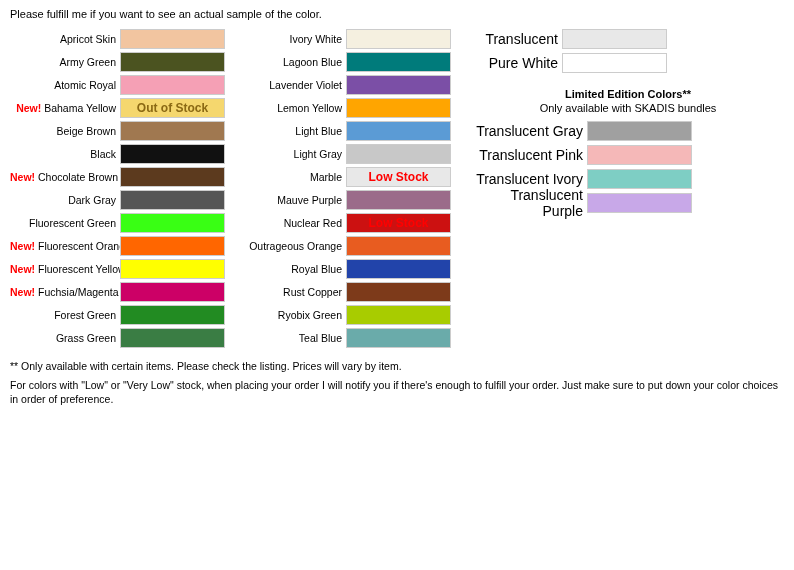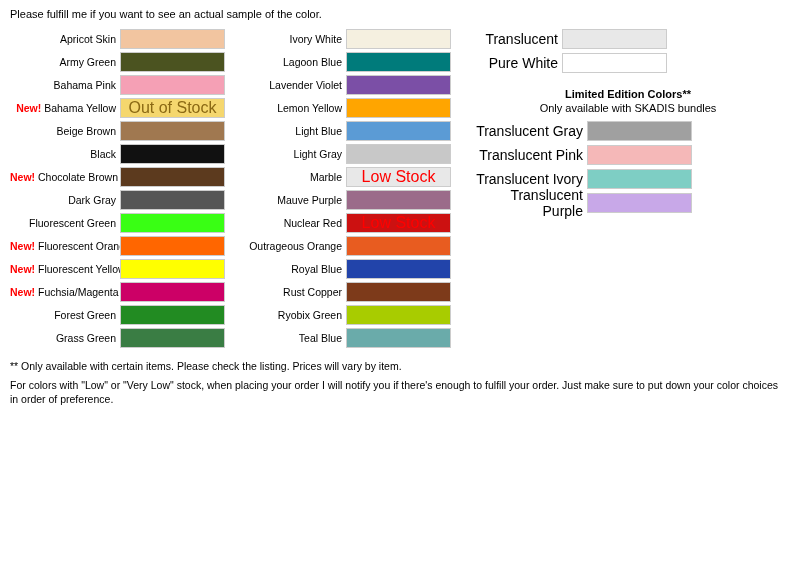--- a/index.html
+++ b/index.html
@@ -47,22 +47,22 @@
     .color-swatch {
       width: 105px;
       height: 20px;
       border: 1px solid #ccc;
       position: relative;
       display: flex;
       align-items: center;
       justify-content: center;
     }
     .stock-label {
-      font-size: 16px;
-      font-weight: normal;
+      font-size: 12px;
+      font-weight: bold;
       position: absolute;
     }
     .out-of-stock {
       color: #8B6914;
       background: #f5d76e;
     }
     .low-stock {
       color: red;
     }
     .right-panel {
@@ -127,21 +127,21 @@
   <div class="color-column" id="col1">
       <div class="color-row">
         <div class="color-name">Apricot Skin</div>
         <div class="color-swatch" style="background-color: rgb(242, 197, 160);"></div>
       </div>
       <div class="color-row">
         <div class="color-name">Army Green</div>
         <div class="color-swatch" style="background-color: rgb(75, 83, 32);"></div>
       </div>
       <div class="color-row">
-        <div class="color-name">Bahama Pink</div>
+        <div class="color-name">Atomic Royal</div>
         <div class="color-swatch" style="background-color: rgb(245, 160, 181);"></div>
       </div>
       <div class="color-row">
         <div class="color-name"><span class="new">New!</span> Bahama Yellow</div>
         <div class="color-swatch out-of-stock" style="background-color: rgb(245, 215, 110);">
           <span class="stock-label">Out of Stock</span>
         </div>
       </div>
       <div class="color-row">
         <div class="color-name">Beige Brown</div>

